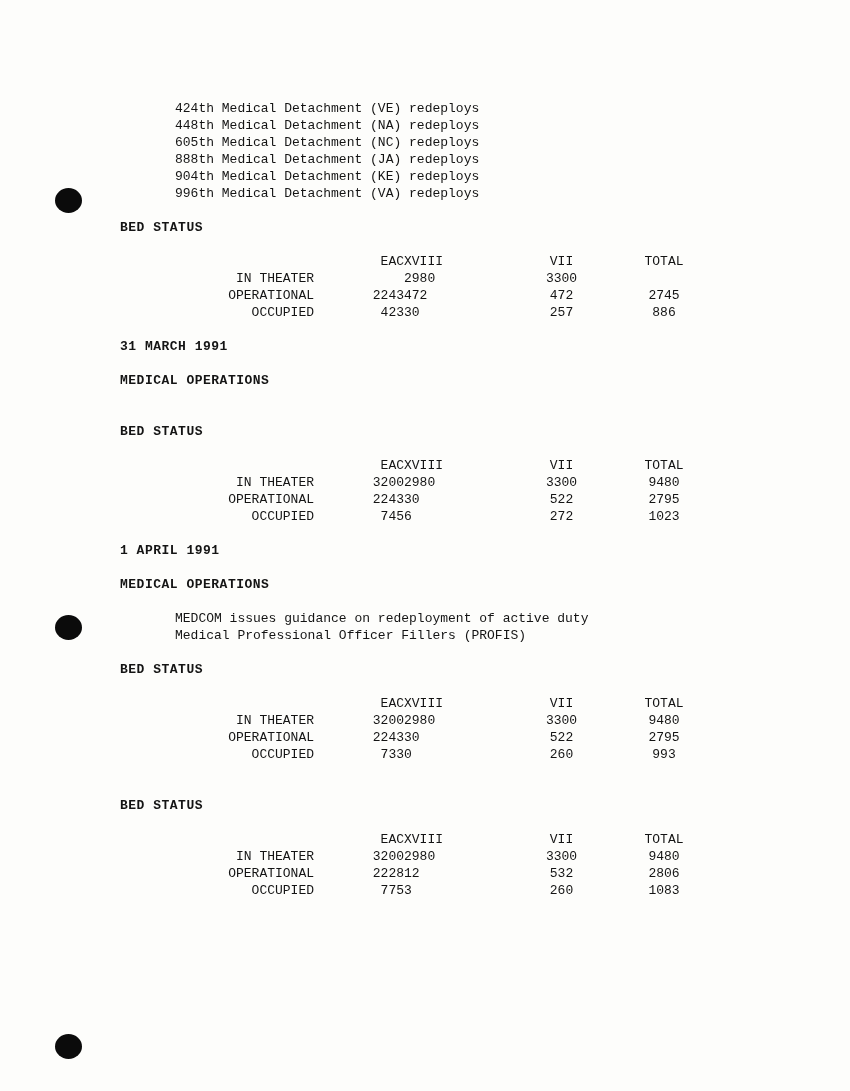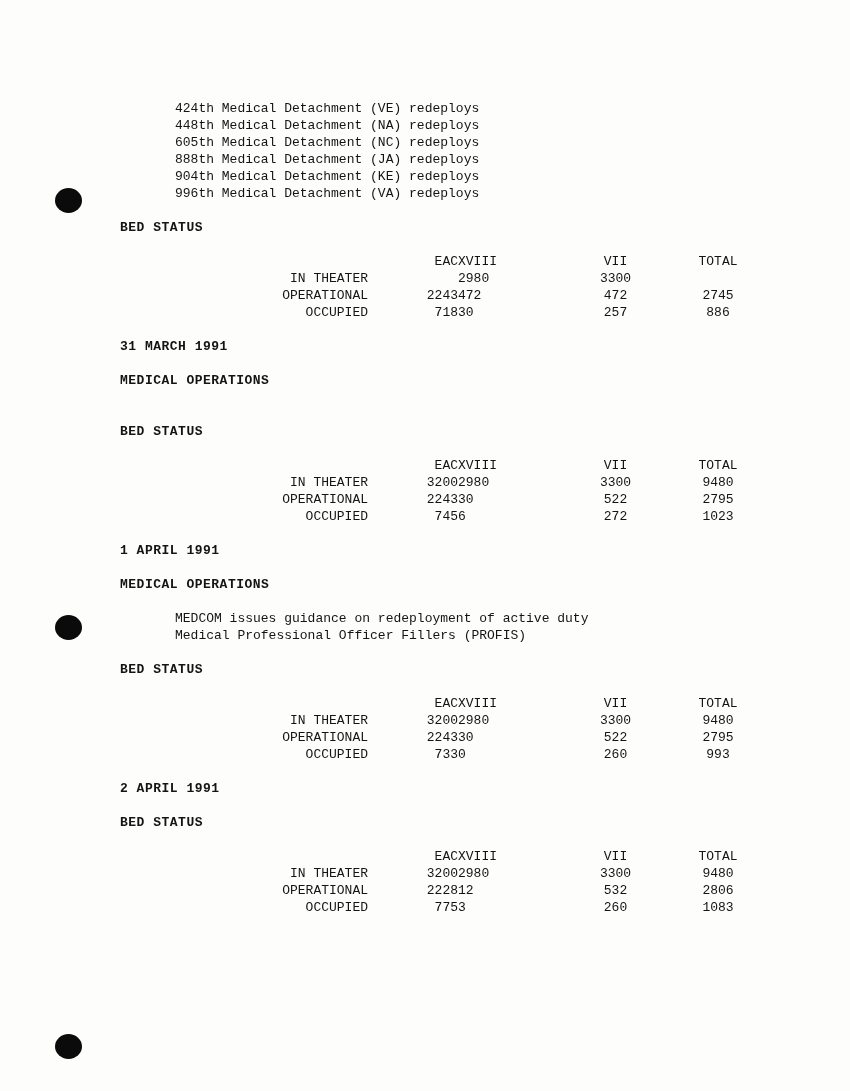--- a/index.html
+++ b/index.html
@@ -21,21 +21,21 @@
     top: 100px;
     width: 680px;
   }
   .line { height: 17px; white-space: pre; }
   .blank { height: 17px; }
   .indent1 { margin-left: 55px; }
   .heading { font-weight: 700; letter-spacing: 0.5px; }
   .date-line { font-weight: 700; letter-spacing: 0.5px; }
   table.bed-table {
     border-collapse: collapse;
-    margin-left: 88px;
+    margin-left: 34px;
     table-layout: fixed;
     font-family: Liberation Mono, monospace;
   }
   table.bed-table td {
     padding: 0;
     height: 17px;
     line-height: 17px;
     white-space: pre;
   }
   td.col-label { width: 160px; text-align: right; }
@@ -95,21 +95,21 @@
       </tr>
       <tr>
         <td class="col-label">OPERATIONAL</td>
         <td class="col-eac">2243</td>
         <td class="col-xviii">472</td>
         <td class="col-vii">472</td>
         <td class="col-total">2745</td>
       </tr>
       <tr>
         <td class="col-label">OCCUPIED</td>
-        <td class="col-eac">718</td>
+        <td class="col-eac">423</td>
         <td class="col-xviii">30</td>
         <td class="col-vii">257</td>
         <td class="col-total">886</td>
       </tr>
     </tbody>
       </table>
 
     <div class="blank"></div>
     <div class="line date-line">31 MARCH 1991</div>
     <div class="blank"></div>
@@ -194,21 +194,20 @@
         <td class="col-label">OCCUPIED</td>
         <td class="col-eac">733</td>
         <td class="col-xviii">0</td>
         <td class="col-vii">260</td>
         <td class="col-total">993</td>
       </tr>
     </tbody>
       </table>
 
     <div class="blank"></div>
-    <div class="line date-line">2 APRIL 1991</div>
     <div class="blank"></div>
 
     <div class="line heading">BED STATUS</div>
     <div class="blank"></div>
 
     <table class="bed-table">
       <tbody>
           <tr>
         <td class="col-label"></td>
         <td class="col-eac">EAC</td>

